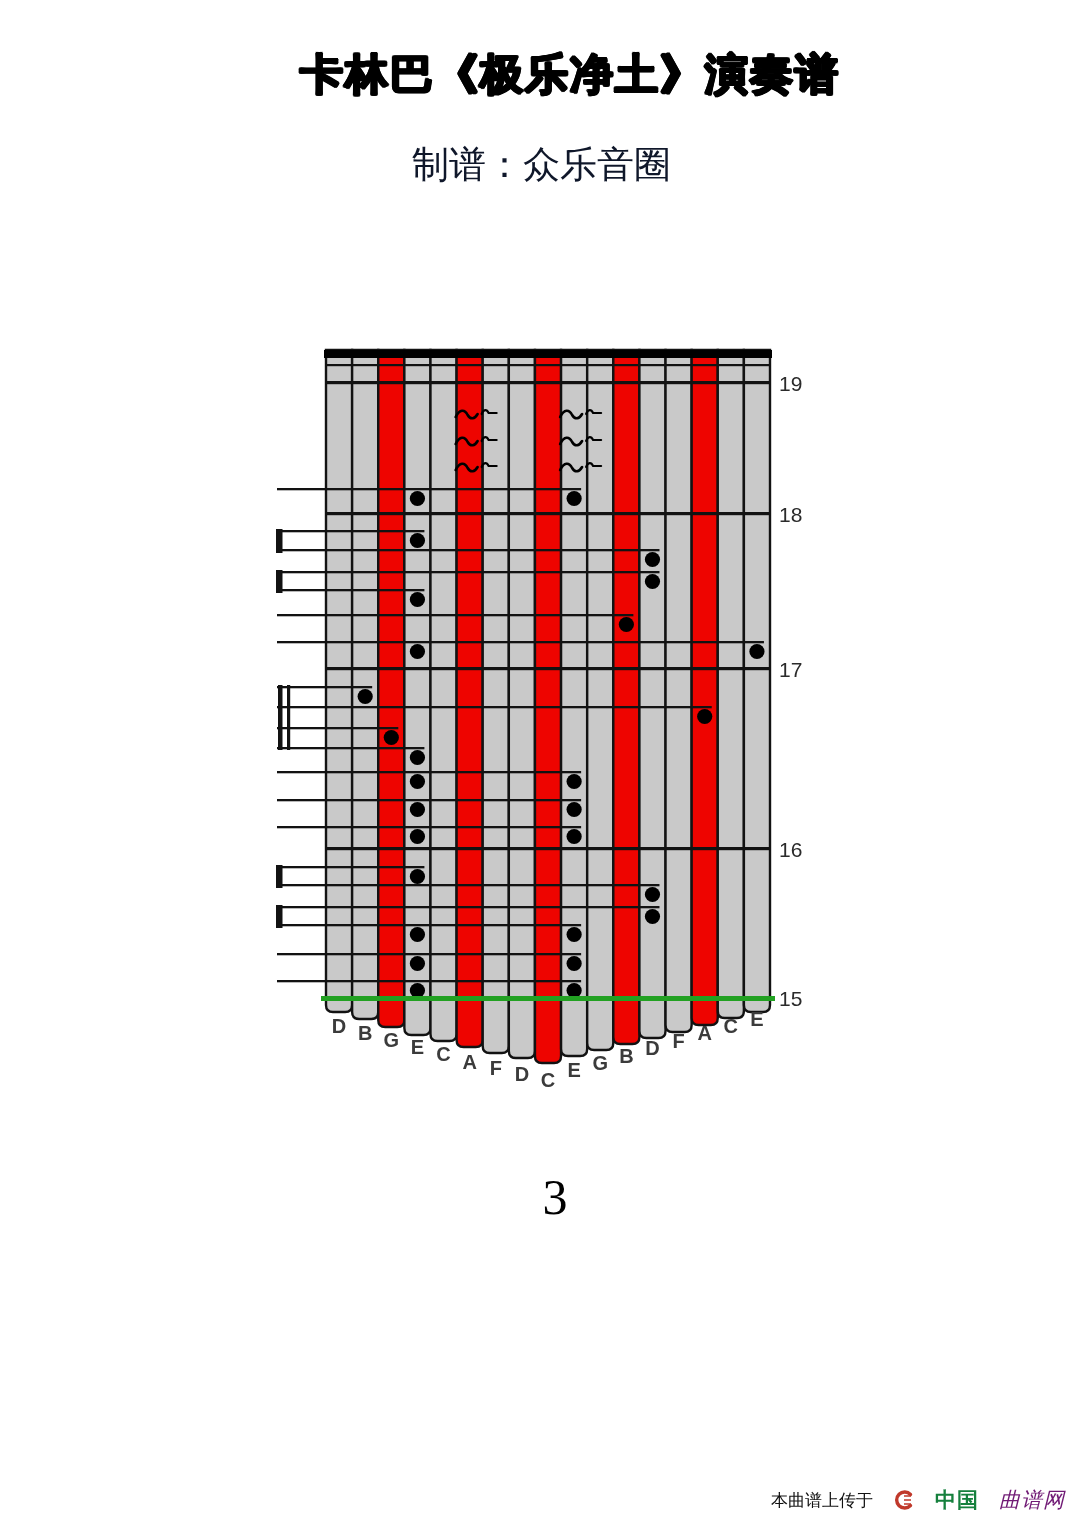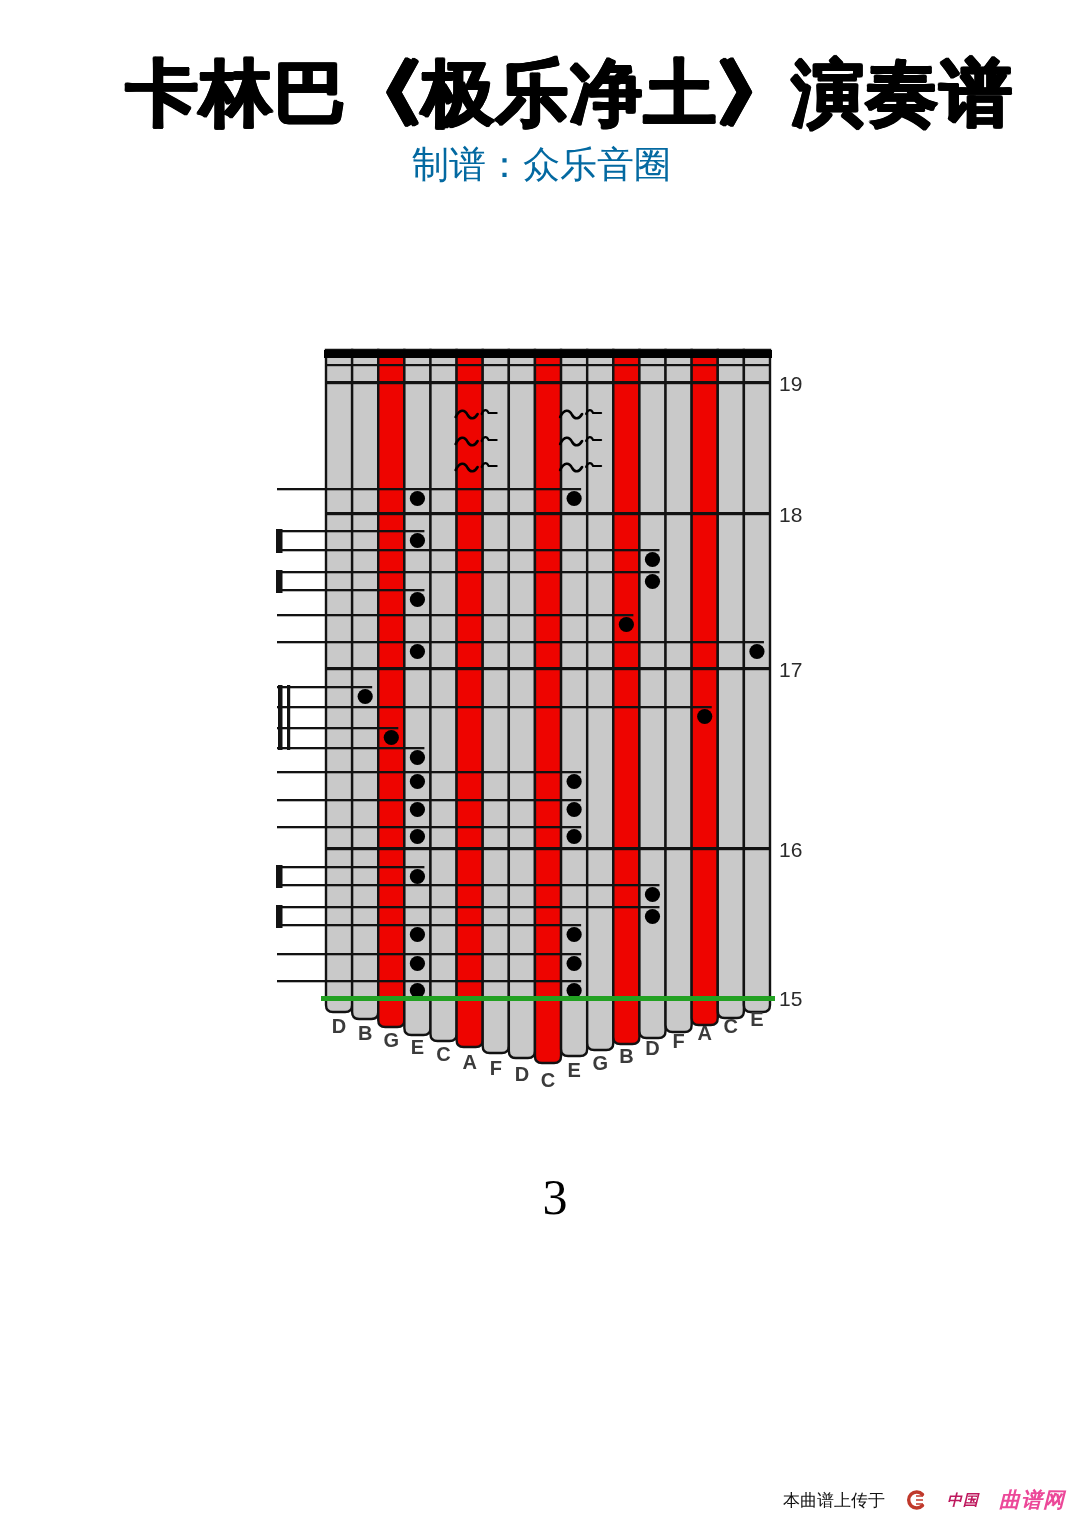--- a/index.html
+++ b/index.html
@@ -8,51 +8,51 @@
     width:1080px;height:1528px;
     background:#ffffff;
     margin:0 auto;
     overflow:hidden;
     font-family:"Liberation Sans", sans-serif;
   }
   .title{
     position:absolute;left:0;top:48px;width:1080px;
     padding-left:60px;box-sizing:border-box;
     text-align:center;
-    font-size:72px;line-height:1.25;
+    font-size:43px;line-height:1.25;
     font-weight:900;color:#000;
     font-family:"DejaVu Sans","Liberation Sans",sans-serif;
     letter-spacing:2px;
     text-shadow:1.4px 0 #000,-1.4px 0 #000,0 1.4px #000,0 -1.4px #000,
                 1px 1px #000,-1px 1px #000,1px -1px #000,-1px -1px #000;
     white-space:nowrap;
   }
   .subtitle{
     position:absolute;left:412px;top:140px;
     display:flex;gap:46px;
     font-family:"Liberation Serif","DejaVu Serif",serif;
-    font-size:37px;color:#0369a1;white-space:nowrap;
+    font-size:37px;color:#0f172a;white-space:nowrap;
   }
   .chart-wrap{position:absolute;left:0;top:0;}
   .pagenum{
     position:absolute;left:0;top:1168px;width:1110px;text-align:center;
     font-family:"Liberation Serif","DejaVu Serif",serif;
     font-size:50px;color:#000;
   }
   .watermark{
     position:absolute;right:15px;top:1486px;
     display:flex;align-items:center;gap:20px;
     font-size:17px;color:#111;white-space:nowrap;
   }
   .wm-site-bold{
-    font-weight:900;font-size:15px;color:#be185d;
-    font-style:italic;letter-spacing:1px;
+    font-weight:900;font-size:21px;color:#15803d;
+    letter-spacing:1px;
   }
   .wm-site-light{
-    font-weight:700;font-size:21px;color:#ec4899;
+    font-weight:400;font-size:21px;color:#701a75;
     font-style:italic;letter-spacing:1px;
   }
 </style>
 </head>
 <body>
 
 <div class="page">
 
   <div class="title">卡林巴《极乐净土》演奏谱</div>
 

